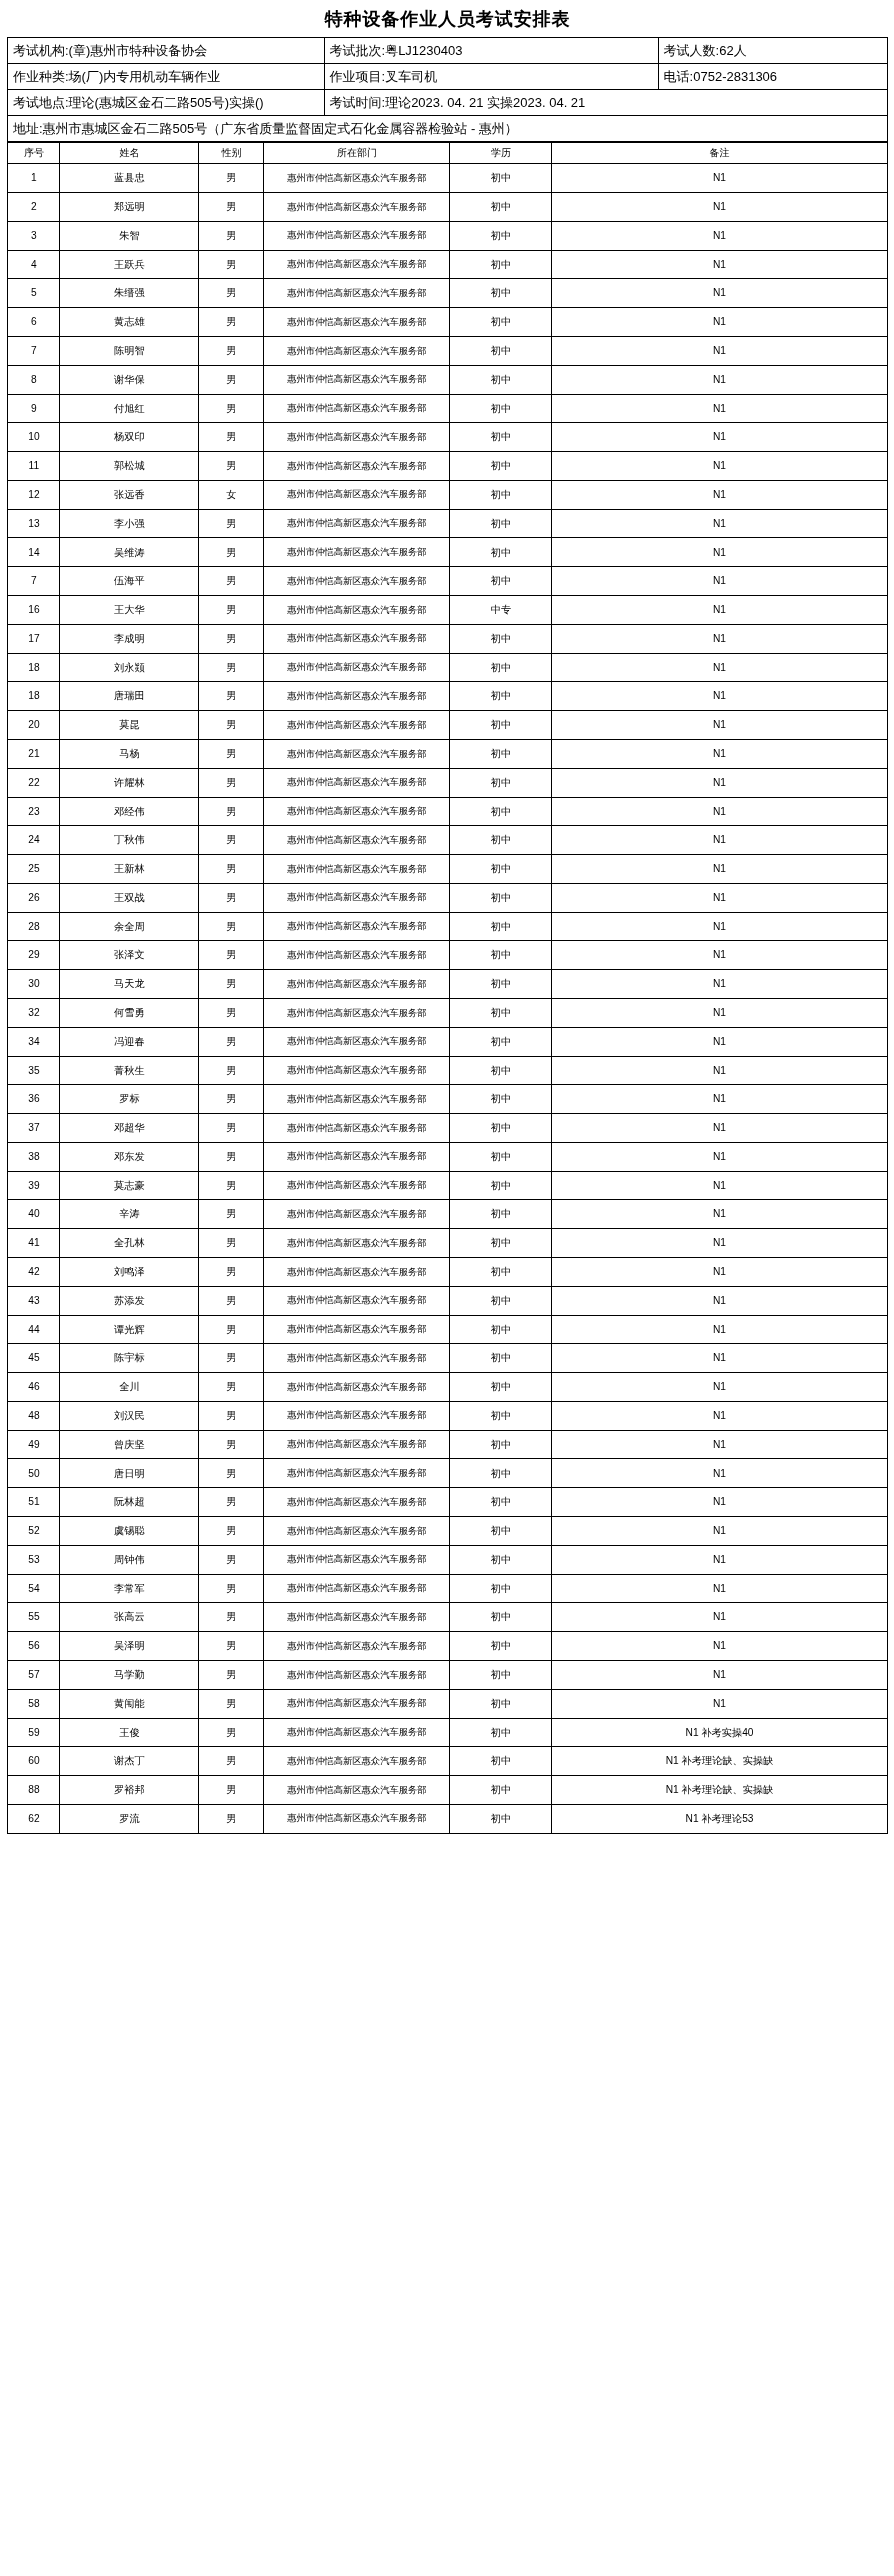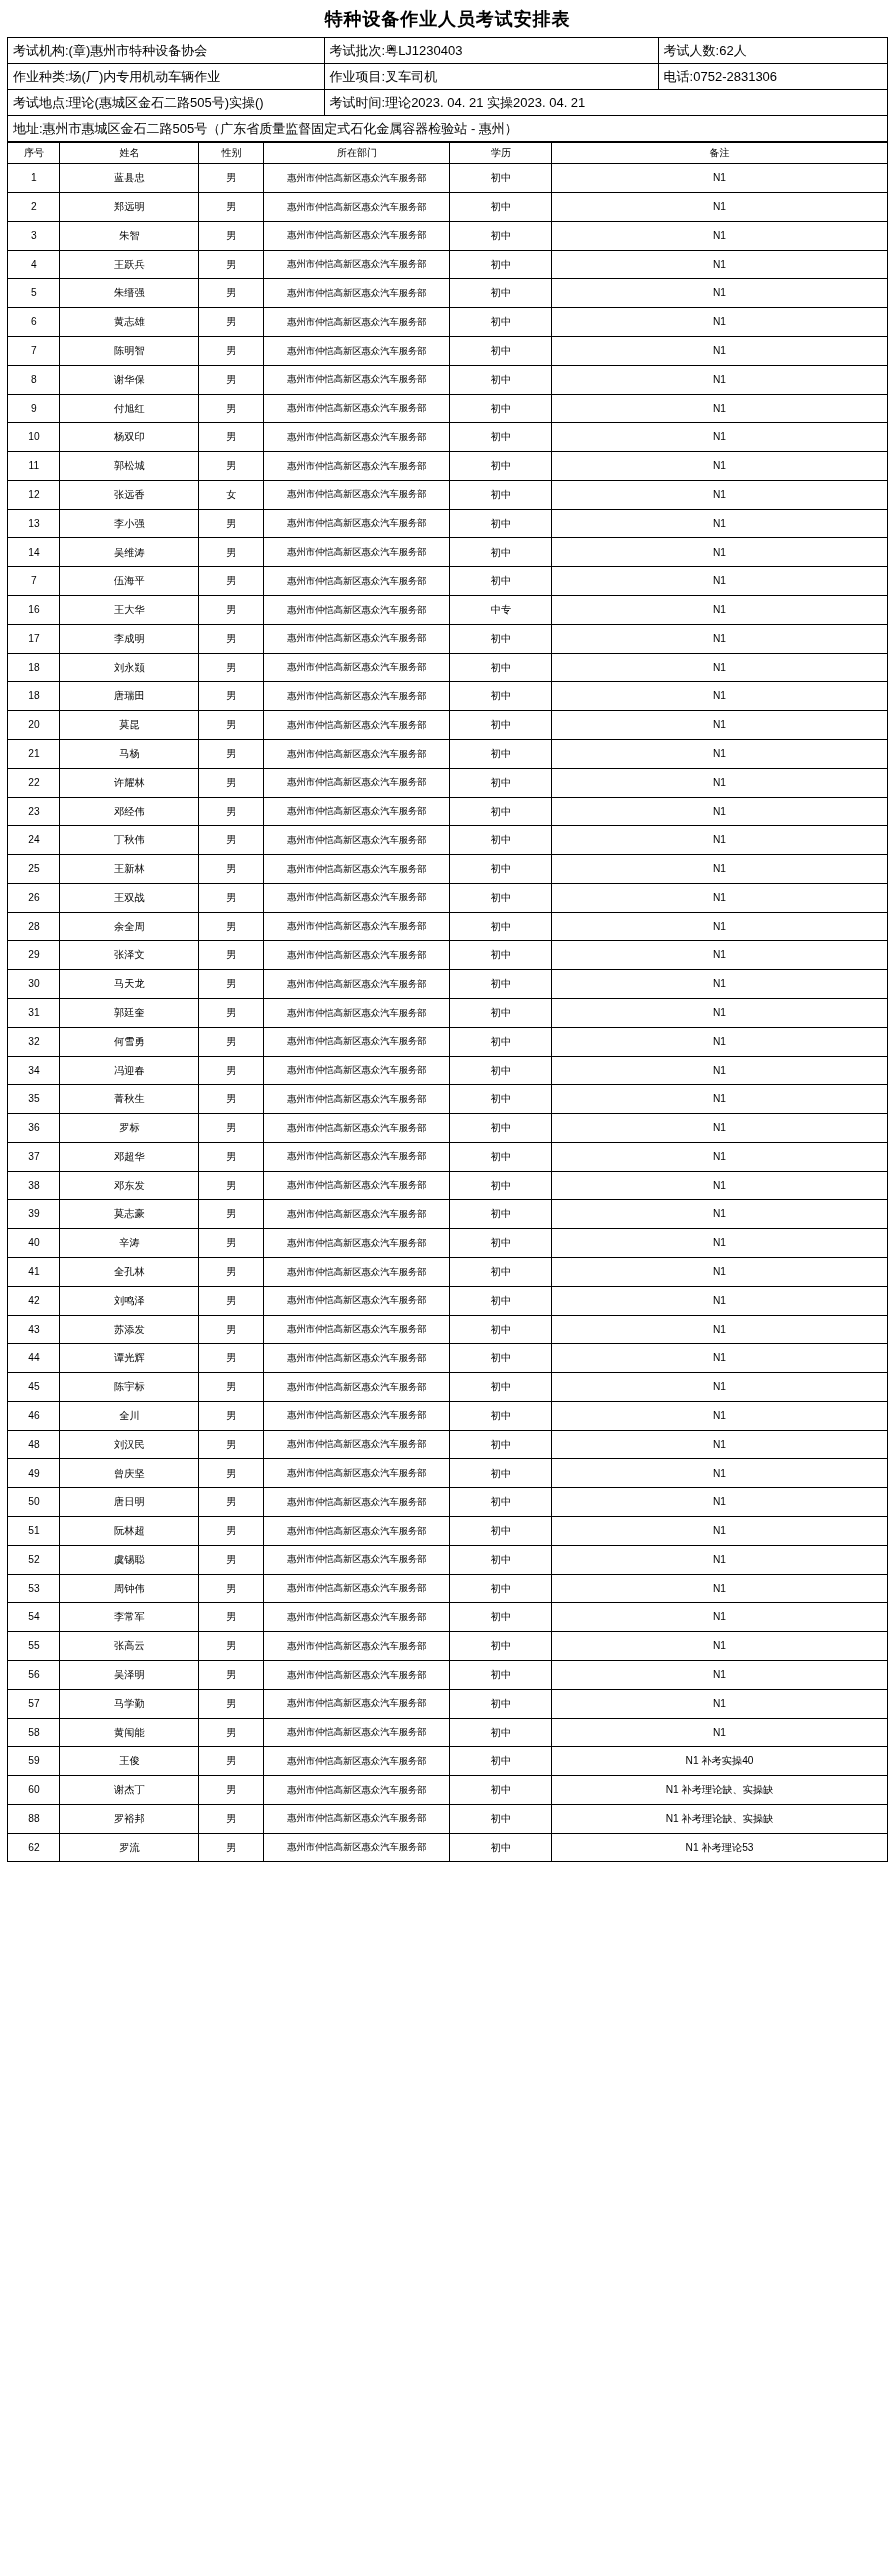--- a/index.html
+++ b/index.html
@@ -352,28 +352,20 @@
         </tr>
         <tr>
           <td>30</td>
           <td>马天龙</td>
           <td>男</td>
           <td class="dept-cell">惠州市仲恺高新区惠众汽车服务部</td>
           <td>初中</td>
           <td class="note-cell">N1</td>
         </tr>
         <tr>
-          <td>31</td>
-          <td>郭廷奎</td>
-          <td>男</td>
-          <td class="dept-cell">惠州市仲恺高新区惠众汽车服务部</td>
-          <td>初中</td>
-          <td class="note-cell">N1</td>
-        </tr>
-        <tr>
           <td>32</td>
           <td>何雪勇</td>
           <td>男</td>
           <td class="dept-cell">惠州市仲恺高新区惠众汽车服务部</td>
           <td>初中</td>
           <td class="note-cell">N1</td>
         </tr>
         <tr>
           <td>34</td>
           <td>冯迎春</td>

